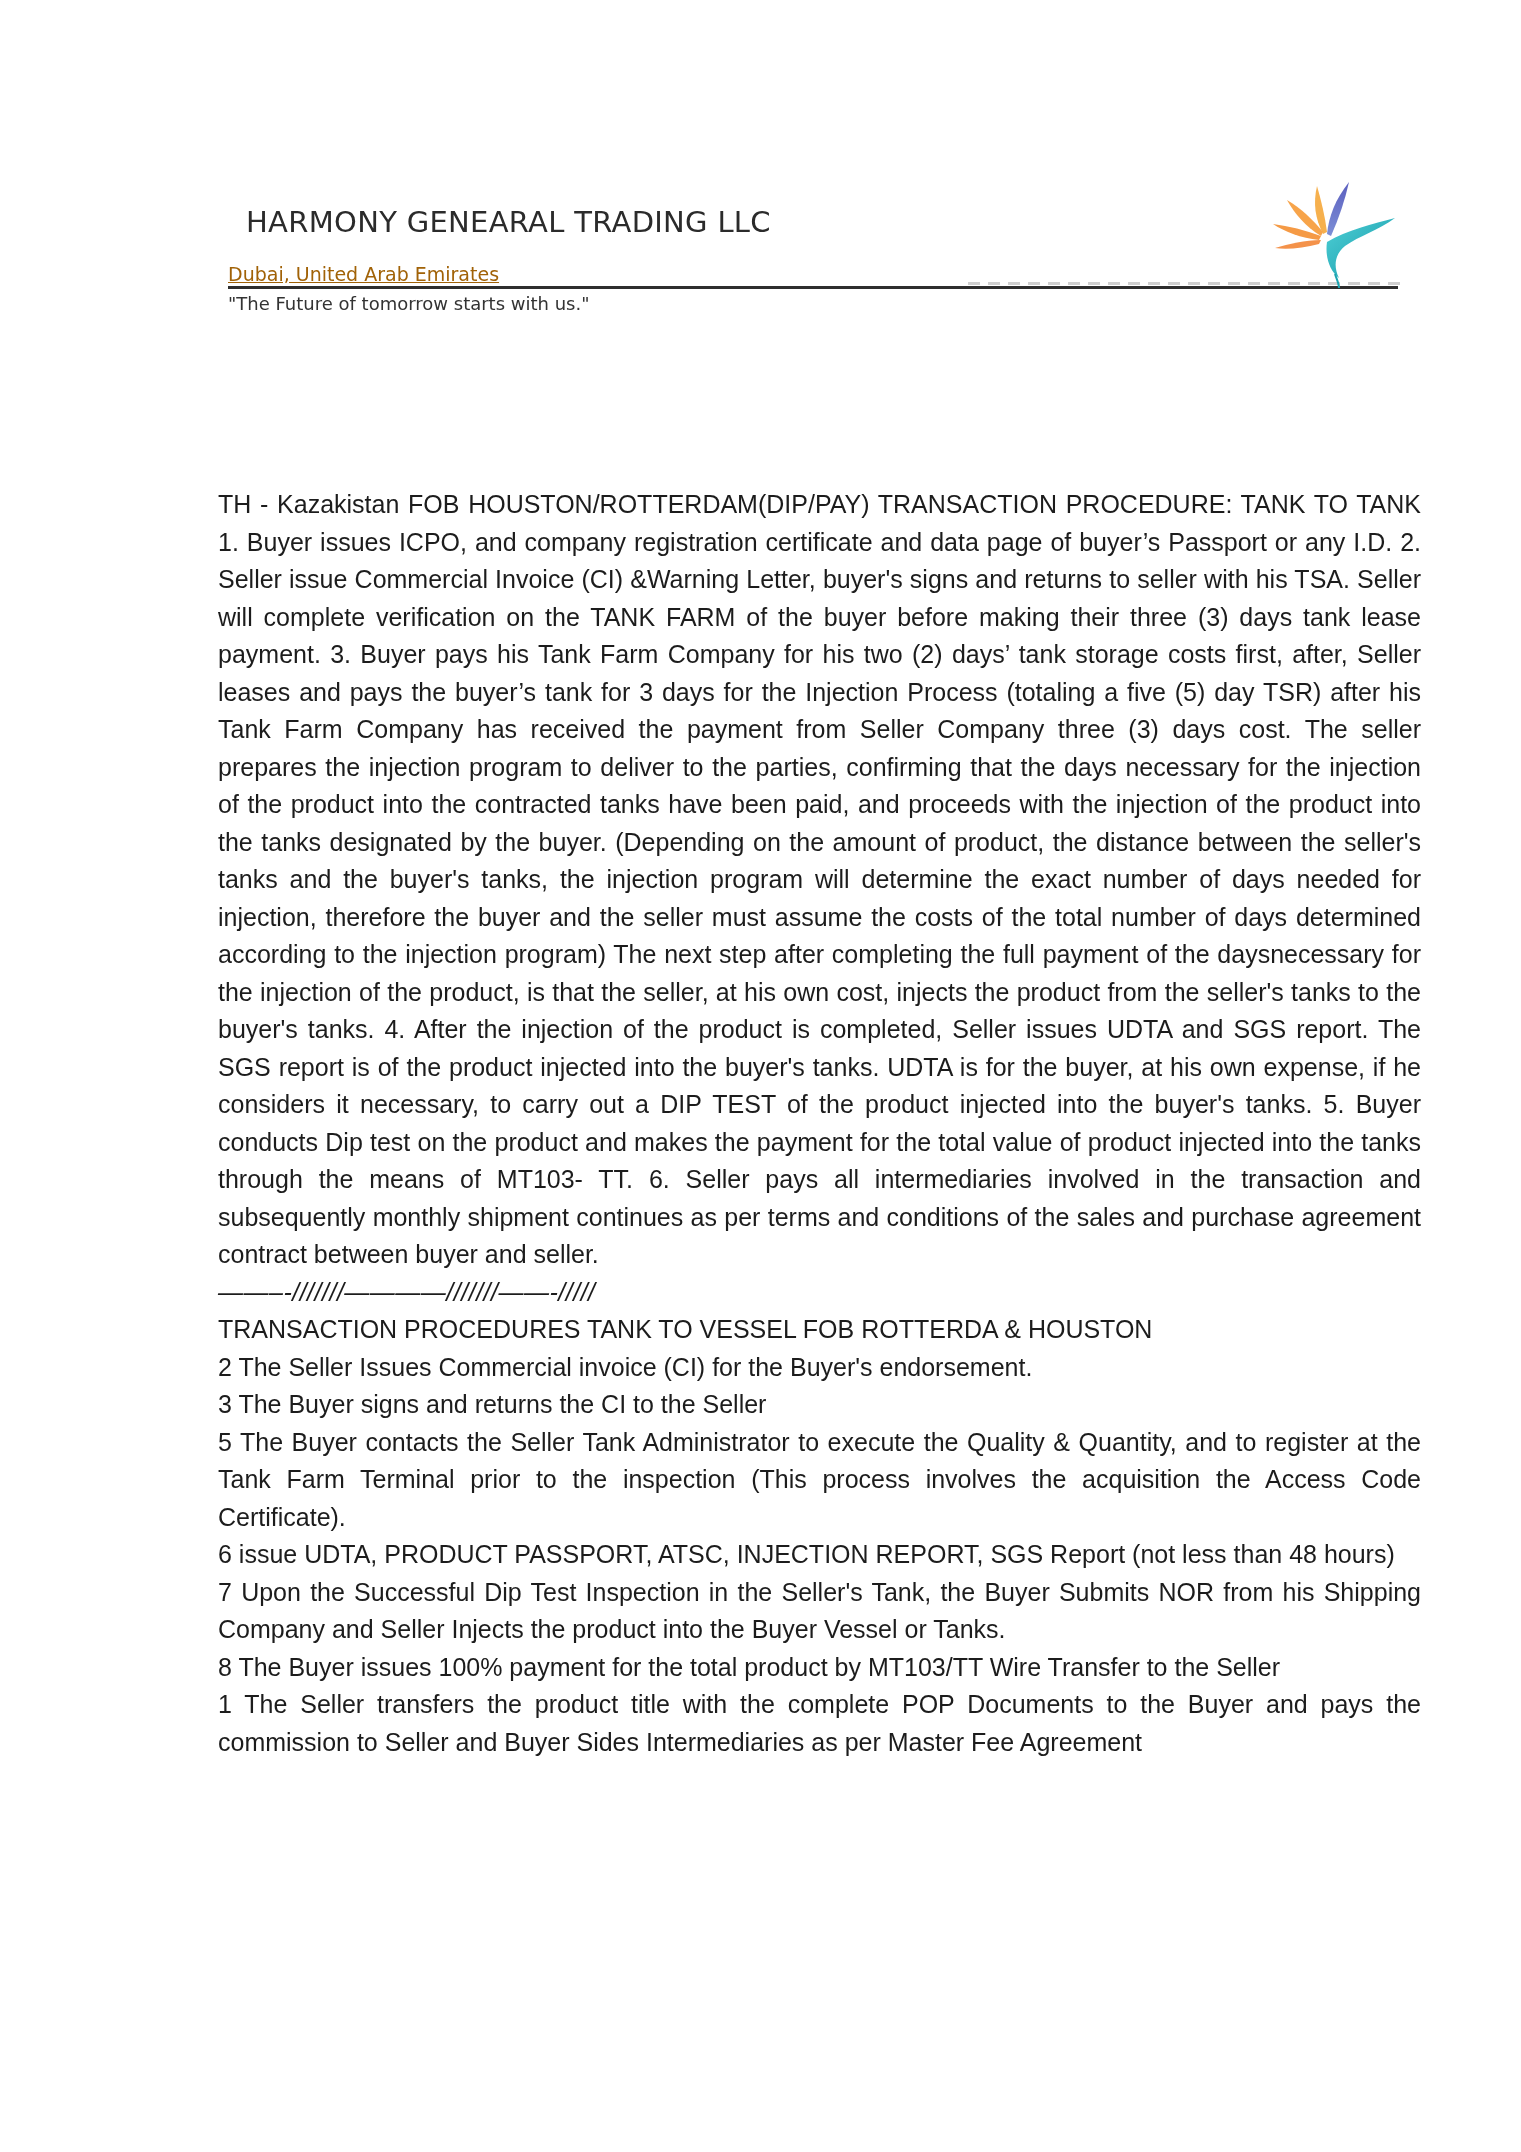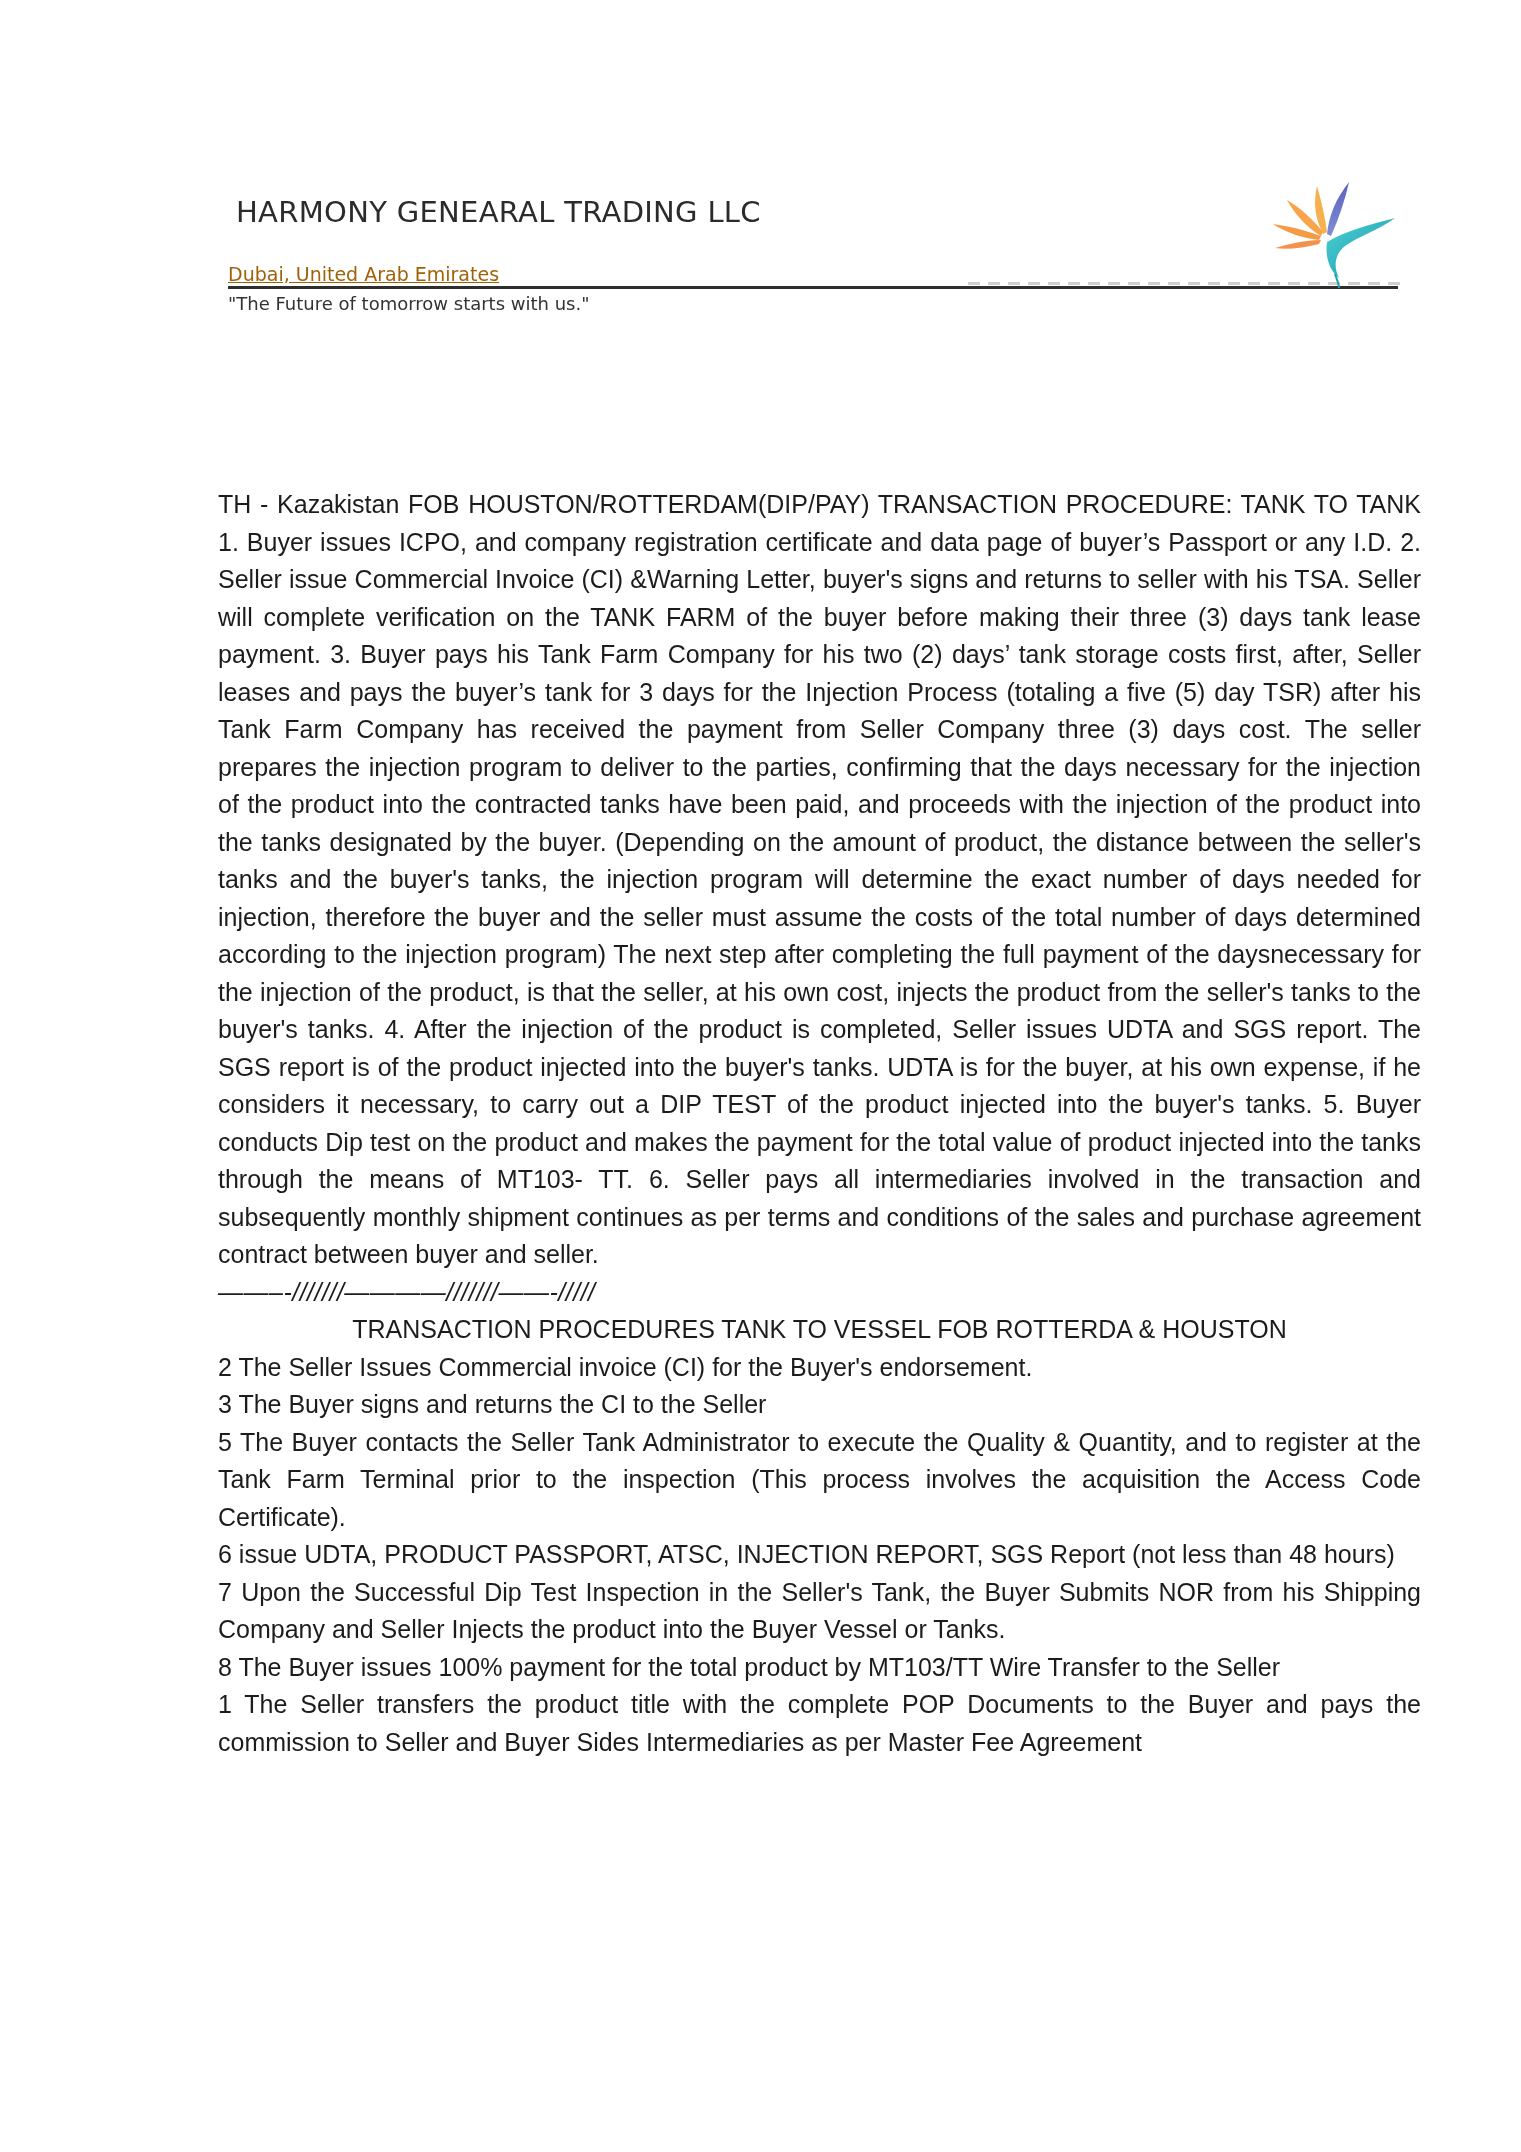--- a/index.html
+++ b/index.html
@@ -1,35 +1,35 @@
 <!DOCTYPE html>
 <html><head>
   <meta charset="utf-8">
   <style>
     html, body { margin: 0; padding: 0; background: #ffffff; }
     body { width: 1521px; height: 2152px; position: relative; overflow: hidden;
            font-family: "Liberation Sans", sans-serif; color: #1a1a1a; }
     .header { position: absolute; left: 228px; top: 186px; width: 1180px; }
     .company-name { font-family: "DejaVu Sans", sans-serif; font-size: 29px; letter-spacing: 0.3px;
-                    color: #2b2b2b; margin: 8px; line-height: 36px; font-weight: normal; }
+                    color: #2b2b2b; margin: 18px; line-height: 36px; font-weight: normal; }
     .location { position: absolute; top: 76px; left: 0; font-family: "DejaVu Sans", sans-serif;
                 font-size: 19px; color: #a16207; text-decoration: underline; line-height: 24px; }
     .rule { position: absolute; top: 100px; left: 0; width: 1170px; height: 3px; background: #2e2e2e; }
     .rule-dashes { position: absolute; top: 96px; left: 740px; width: 440px; height: 3px;
                    background: repeating-linear-gradient(90deg, #cfcfcf 0 12px, transparent 12px 20px); }
     .tagline { position: absolute; top: 106px; left: 0; font-family: "DejaVu Sans", sans-serif;
                font-size: 18px; color: #333; line-height: 24px; }
     .logo { position: absolute; left: 1255px; top: 178px; width: 150px; height: 112px; }
 
     .body-text { position: absolute; left: 218px; top: 486px; width: 1203px;
                  font-family: "Liberation Sans", sans-serif; font-size: 25px; line-height: 37.5px;
                  color: #1c1c1c; }
     .para { margin: 0; text-align: justify; }
     .separator { margin: 0; line-height: 37.5px; letter-spacing: 0.5px; font-style: italic; }
-    .section-heading { margin: 0; font-weight: normal; font-size: 25px; line-height: 37.5px; text-align: center; }
+    .section-heading { margin: 0; font-weight: normal; font-size: 25px; line-height: 37.5px; }
     .steps { list-style: none; margin: 0; padding: 0; }
     .steps li { margin: 0; text-align: justify; }
   </style>
 </head>
 <body>
 
 <div class="header">
   <h1 class="company-name">HARMONY GENEARAL TRADING LLC</h1>
   <div class="location">Dubai, United Arab Emirates</div>
   <div class="rule"></div>

